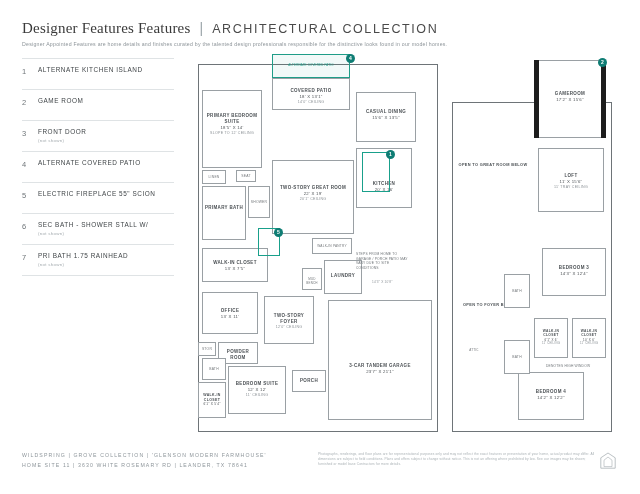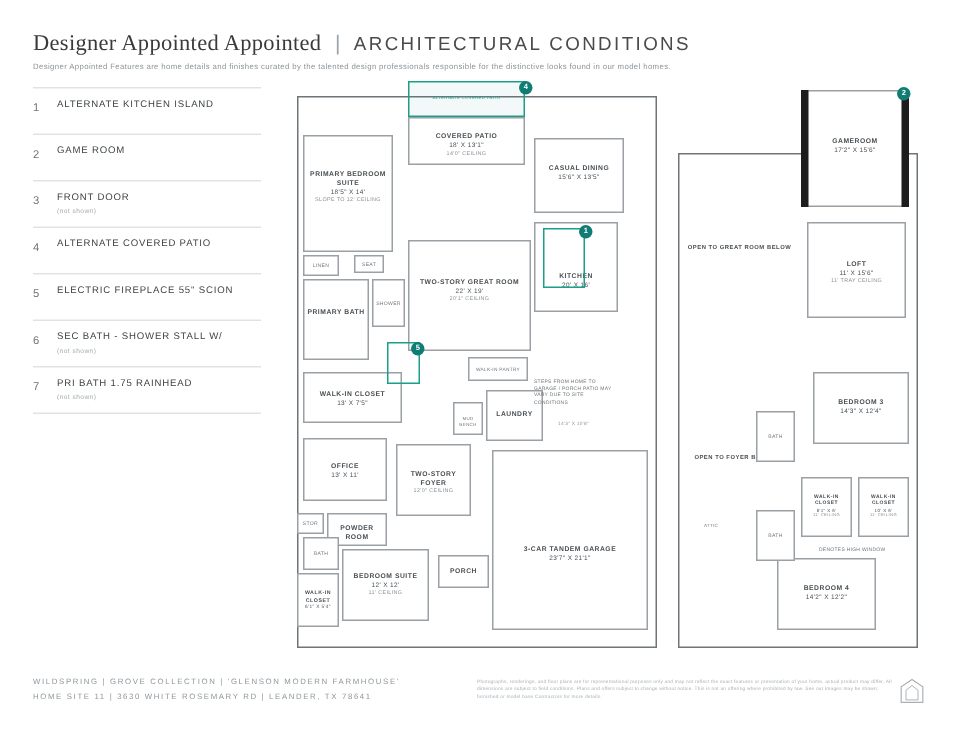--- a/index.html
+++ b/index.html
@@ -74,23 +74,23 @@
   .dim{position:absolute;font-size:3.2px;color:#8d9398;letter-spacing:.2px;}
   .legend-note{position:absolute;font-size:3.3px;color:#6f7478;letter-spacing:.2px;}
 </style>
 </head>
 <body>
 
 <div class="page">
 
   <div class="header">
     <div class="title-row">
-      <span class="title-main">Designer Appointed Appointed</span>
+      <span class="title-main">Designer Features Features</span>
       <span class="title-div">|</span>
-      <span class="title-sub">ARCHITECTURAL CONDITIONS</span>
+      <span class="title-sub">ARCHITECTURAL COLLECTION</span>
     </div>
     <div class="subtitle">Designer Appointed Features are home details and finishes curated by the talented design professionals responsible for the distinctive looks found in our model homes.</div>
   </div>
 
   <div class="legend">
     <div class="legend-item">
       <span class="lg-num">1</span>
       <span class="lg-txt">ALTERNATE KITCHEN ISLAND</span>
     </div>
     <div class="legend-item">

